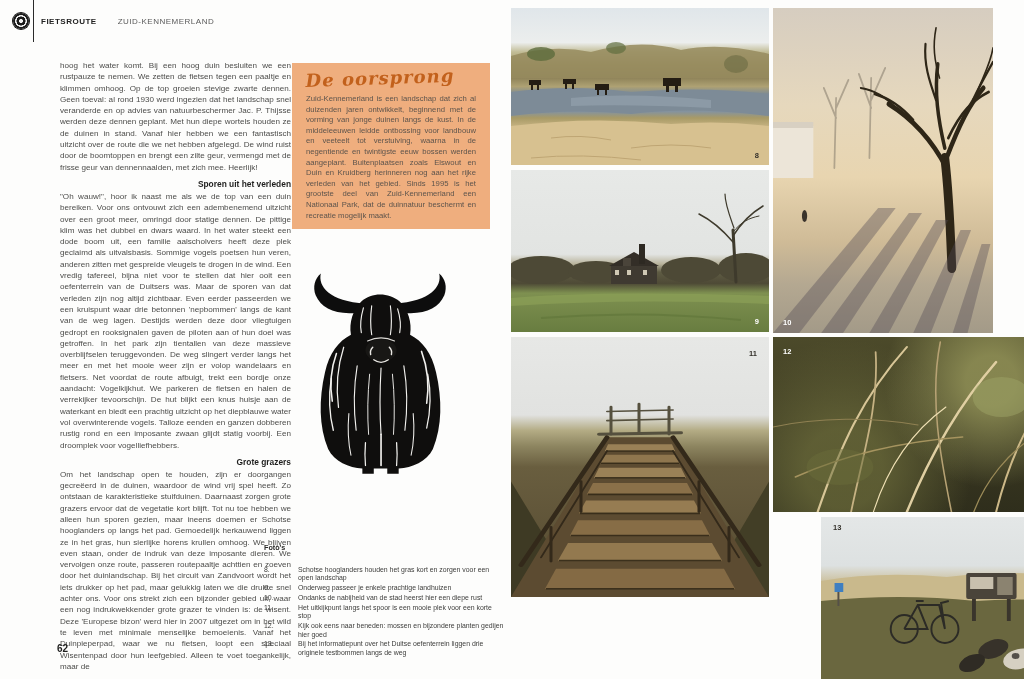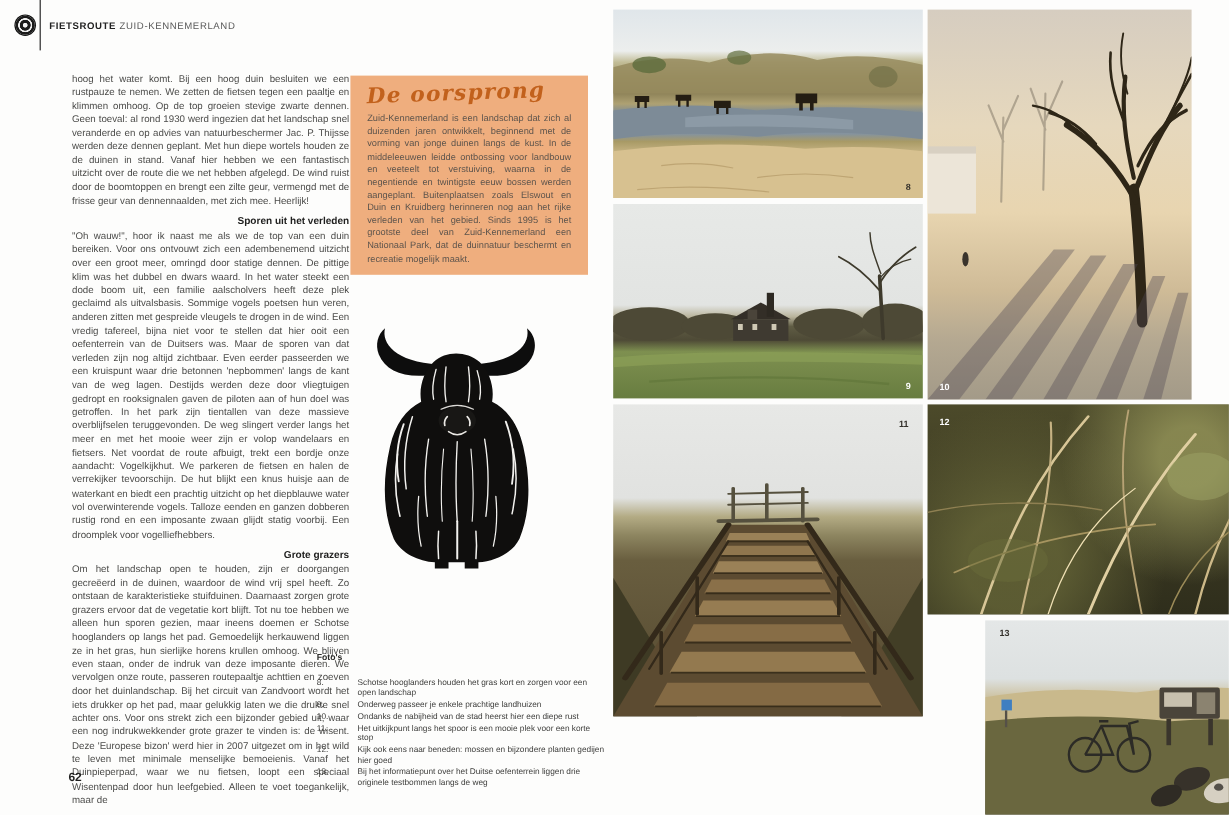--- a/index.html
+++ b/index.html
@@ -15,21 +15,21 @@
   
   .logo {
     position:absolute; left:13px; top:13px; width:16px; height:16px;
     border-radius:50%;
     background:radial-gradient(circle, #f2f2f2 0 15%, #1a1a1a 20% 38%, #efefef 42% 50%, #1a1a1a 54% 100%);
     box-shadow:0 0 0 1px #111;
   }
   .header-rule { position:absolute; left:33px; top:0; width:1px; height:42px; background:#2a2a2a; }
   .header-text { position:absolute; left:41px; top:17px; font-size:8px; letter-spacing:.5px; color:#222; white-space:nowrap; }
   .header-text .brand { font-weight:bold;margin-top:28px; }
-  .header-text .region { color:#5a5a5a; margin-left:3px; }
+  .header-text .region { color:#5a5a5a; margin-left:21px; }
 
   
   .article { position:absolute; left:60px; top:60px; width:231px; font-size:8.1px; line-height:11.3px; text-align:justify; color:#4c4c4a; }
   .article p { margin:0 0 5px 0; }
   .article h3 { font-size:8.4px; line-height:11px; font-weight:bold; color:#1f1f1e; margin:6px 0 1px 0; text-align:right; }
   .pagenum-left { position:absolute; left:57px; top:643px; font-size:10px; font-weight:bold; color:#1f1f1e; }
 
   
   .origin-box { position:absolute; left:292px; top:63px; width:198px; height:166px; background:#efae7e; padding:8px 14px 6px 14px; overflow:hidden; }
   .origin-title {

